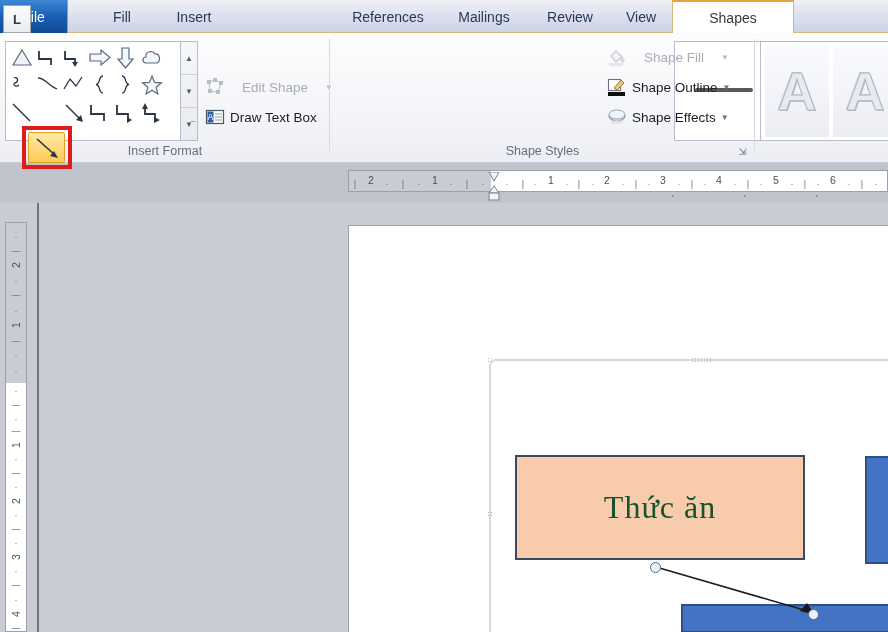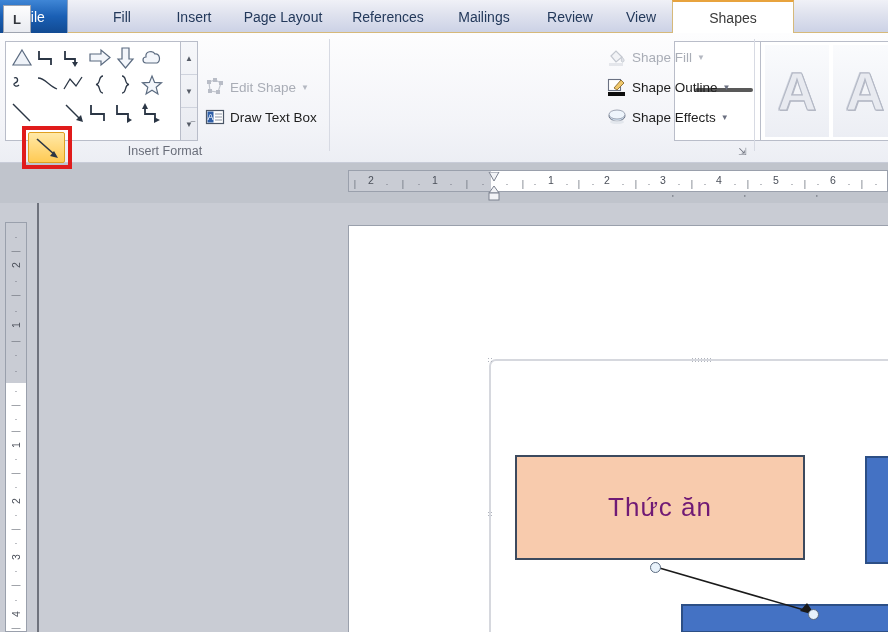--- a/index.html
+++ b/index.html
@@ -87,21 +87,21 @@
     border: 1px solid #e0a020; border-radius: 2px; z-index: 30;
   }
   .shape-hover svg { position: absolute; left: 4px; top: 2px; }
 
   
   .cmd-row {
     position: absolute; display: flex; align-items: center;
     font-size: 13.5px; white-space: nowrap;
   }
   .cmd-row .ico { width: 20px; height: 20px; margin-right: 5px; flex: 0 0 20px; }
-  .cmd-row.disabled { color: #a9adb6; }
+  .cmd-row.disabled { color: #a9adb6; gap: 12px; }
   .cmd-row.enabled { color: #1d1d1d; }
   .caret { margin-left: 5px; font-size: 8px; color: #6b7080; }
   .caret.dim { color: #b4b8c1; }
 
   
   .styles-gallery {
     position: absolute; left: 344px; top: 8px; width: 240px; height: 100px;
     background: #ffffff; border: 1px solid #b9bdc9;
   }
   .style-line {
@@ -211,22 +211,22 @@
   }
 
   
   .doc-shape { position: absolute; }
   .rect-peach {
     left: 166px; top: 229px; width: 290px; height: 105px;
     background: #f8cbad; border: 2px solid #3c4a5e;
     display: flex; align-items: center; justify-content: center;
   }
   .rect-peach span {
-    font-family: Liberation Sans, sans-serif;
-    font-size: 26px; color: #701a75; letter-spacing: 1px;
+    font-family: Liberation Serif, serif;
+    font-size: 32px; color: #14532d; letter-spacing: 1px;
   }
   .rect-blue-1 {
     left: 516px; top: 230px; width: 40px; height: 108px;
     background: #4472c4; border: 2px solid #2c4f86;
   }
   .rect-blue-2 {
     left: 332px; top: 378px; width: 228px; height: 29px;
     background: #4472c4; border: 2px solid #2c4f86;
   }
   .connector { position: absolute; left: 0; top: 0; width: 540px; height: 407px; }
@@ -242,23 +242,20 @@
 
   <div class="tabbar">
     <div class="tab file" style="left:0px;width:68px;">
         <span>File</span>
       </div>
     <div class="tab" style="left:84px;width:76px;">
         <span>Fill</span>
       </div>
     <div class="tab" style="left:160px;width:68px;">
         <span>Insert</span>
-      </div>
-    <div class="tab" style="left:228px;width:110px;">
-        <span>Page Layout</span>
       </div>
     <div class="tab" style="left:338px;width:100px;">
         <span>References</span>
       </div>
     <div class="tab" style="left:438px;width:92px;">
         <span>Mailings</span>
       </div>
     <div class="tab" style="left:530px;width:80px;">
         <span>Review</span>
       </div>
@@ -455,20 +452,21 @@
           <svg width="20" height="20" viewBox="0 0 20 20">
             <ellipse cx="10" cy="9" rx="8" ry="5" fill="#cfe0f0" stroke="#6a7182" stroke-width="1"></ellipse>
             <ellipse cx="10" cy="7.5" rx="8" ry="4.5" fill="#eef5fc" stroke="#8b93a3" stroke-width="0.8"></ellipse>
             <ellipse cx="10" cy="15" rx="7" ry="2" fill="#dfe3ea" opacity="0.8"></ellipse>
           </svg>
         </span>
         <span>Shape Effects</span>
         <span class="caret">▼</span>
       </div>
 
+      <div class="group-label" style="left:0;width:425px;">Shape Styles</div>
       <div class="dialog-launcher">⇲</div>
       <div class="group-sep" style="left:424px;"></div>
     </div>
 
     <div class="group" style="left:755px;width:133px;">
       <div class="wordart-gallery" style="left:5px;">
         <div class="wordart-cell" style="left:4px;">
             <span>A</span>
           </div>
         <div class="wordart-cell" style="left:72px;">

